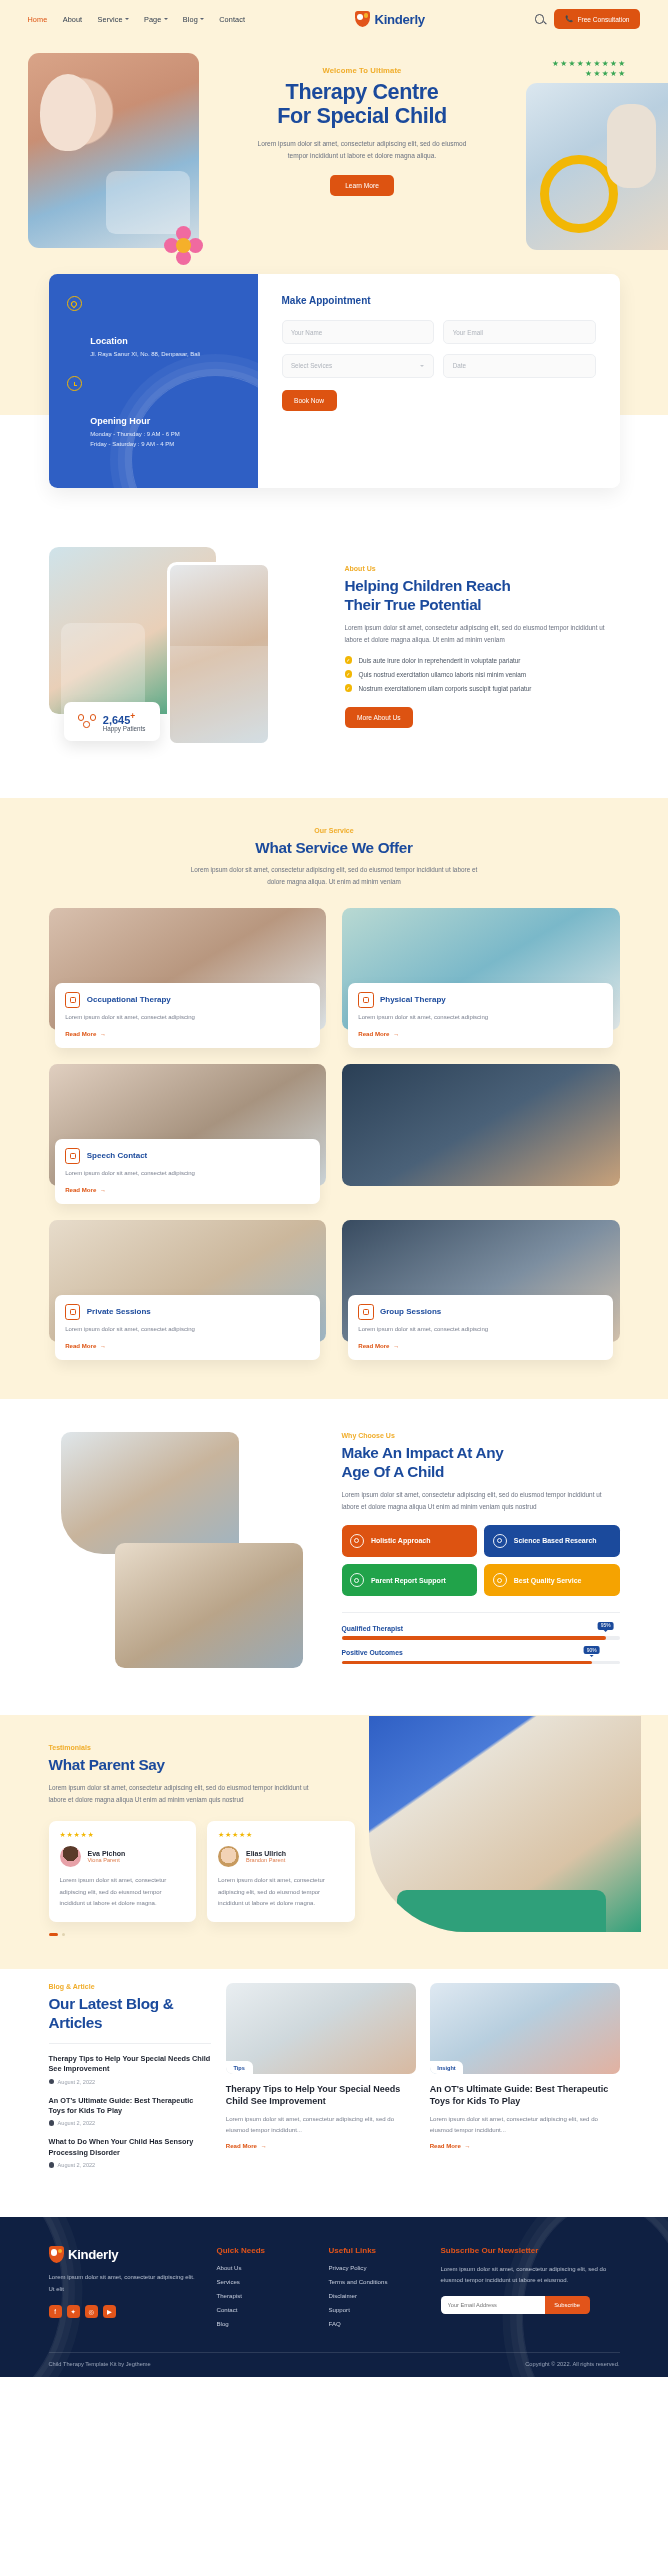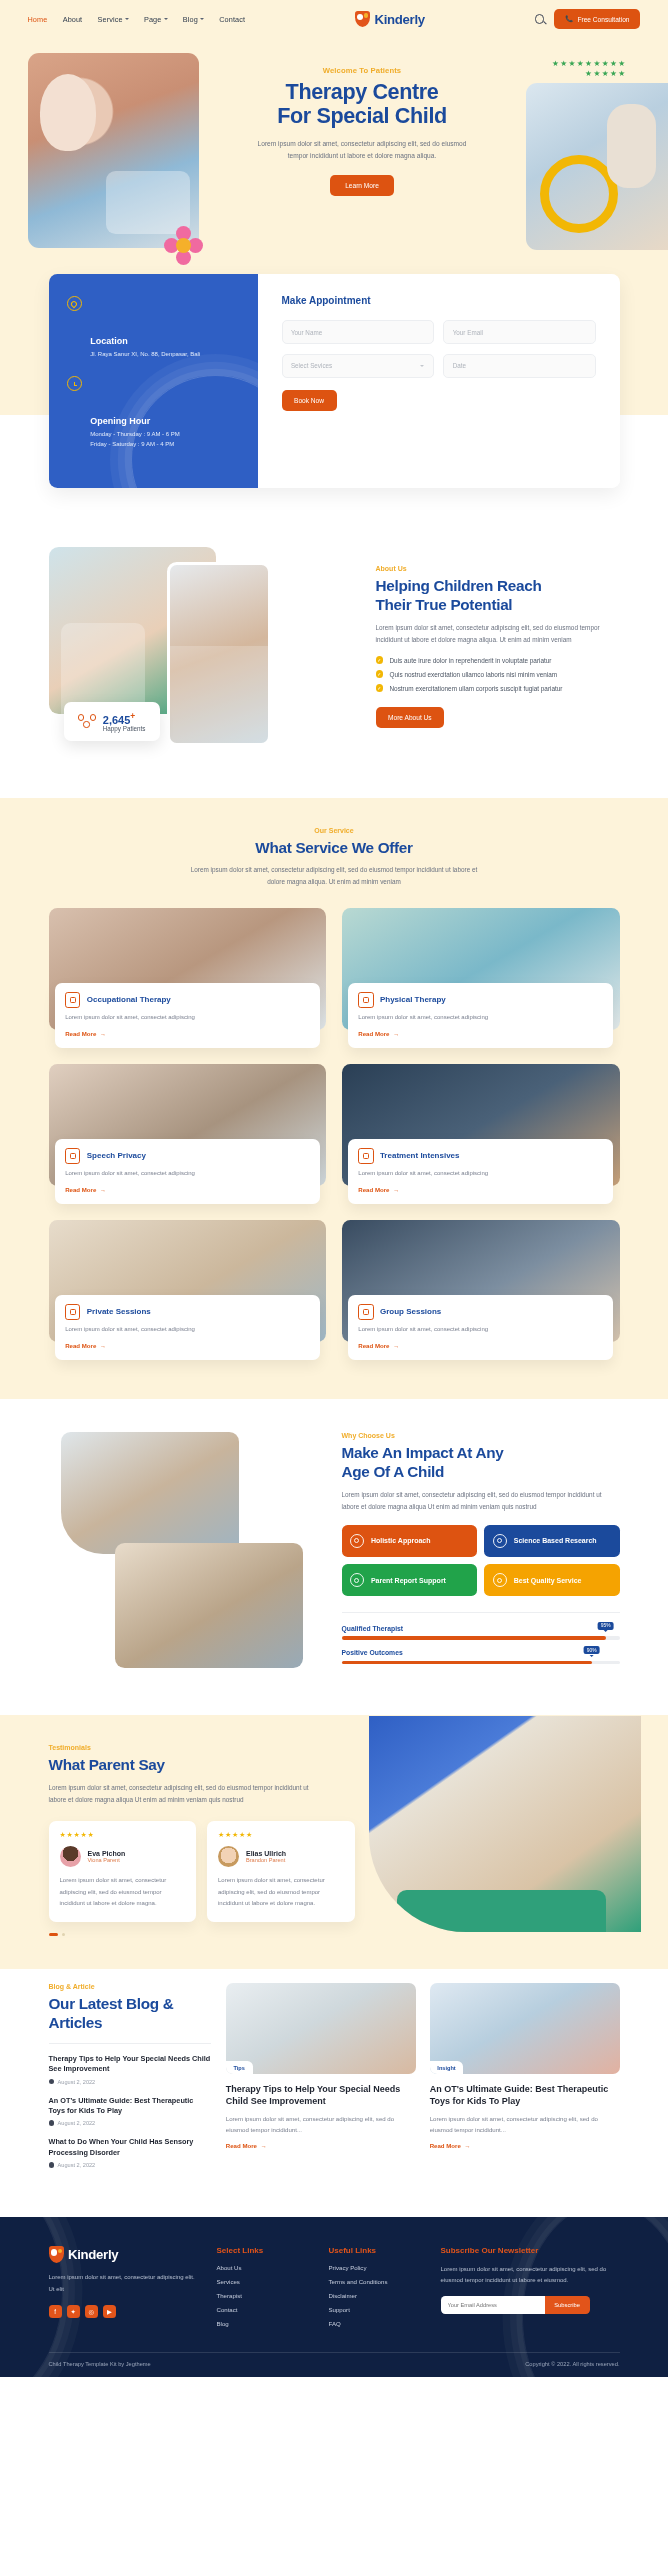--- a/index.html
+++ b/index.html
@@ -123,21 +123,21 @@
   .about-img-b:after{content:"";position:absolute;left:0;top:45%;width:100%;height:55%;background:rgba(255,255,255,.2);}
   .stat-card{position:absolute;left:15.3px;top:155px;background:#fff;border-radius:7px;box-shadow:0 5.6px 15.3px rgba(0,0,0,.1);padding:8.4px 14px;display:flex;align-items:center;gap:7px;z-index:3;}
   .stat-ico{width:18px;height:16.7px;position:relative;}
   .stat-ico i{position:absolute;border:1px solid #dd5311;border-radius:50%;font-style:normal;}
   .stat-ico i:nth-child(1){width:6.3px;height:6.3px;left:0;top:1.4px;}
   .stat-ico i:nth-child(2){width:6.3px;height:6.3px;right:0;top:1.4px;}
   .stat-ico i:nth-child(3){width:6.3px;height:6.3px;left:5.6px;top:8.4px;}
   .stat-num{color:#1b4a9c;font-size:11px;font-weight:bold;}
   .stat-num sup{color:#dd5311;font-size:8.4px;}
   .stat-lbl{color:#4b5563;font-size:6.3px;}
-  .about-text{flex:1;padding-top:18px;margin-left:31px;}
+  .about-text{flex:1;padding-top:18px;}
   .sec-eyebrow{color:#f0ad2b;font-size:7px;font-weight:bold;margin-bottom:3.5px;}
   .sec-title{color:#1b4a9c;font-size:15.3px;line-height:1.25;font-weight:bold;letter-spacing:-0.3px;}
   .sec-body{color:#6b7280;font-size:6.4px;line-height:1.9;margin-top:8.4px;}
   .check-list{margin:9.7px 0 0;list-style:none;}
   .check-list li{display:flex;align-items:center;gap:6.3px;margin-bottom:6.3px;font-size:6.4px;color:#4b5563;}
   .chk{width:7.7px;height:7.7px;border-radius:50%;background:#f2b705;color:#fff;font-size:4.9px;display:flex;align-items:center;justify-content:center;flex:0 0 7.7px;}
   .btn-about{background:#dd5311;color:#fff;border:none;border-radius:4.9px;padding:7px 12.5px;font-size:6.6px;font-family:inherit;cursor:pointer;margin-top:8.4px;}
 
   
   .services{background:#fdf3da;padding:29px 16px 39px;position:relative;overflow:hidden;}
@@ -289,21 +289,21 @@
     <div class="hero-inner">
       <div class="hero-img-left"></div>
       <div class="flower">
         <span></span>
           <span></span>
           <span></span>
           <span></span>
           <span></span>
       </div>
       <div class="hero-center">
-        <div class="eyebrow">Welcome To Patients</div>
+        <div class="eyebrow">Welcome To Ultimate</div>
         <h1 class="hero-title">
           <span>Therapy Centre</span><br>
           <span>For Special Child</span>
         </h1>
         <p class="hero-sub">Lorem ipsum dolor sit amet, consectetur adipiscing elit, sed do eiusmod tempor incididunt ut labore et dolore magna aliqua.</p>
         <button class="btn-primary">Learn More</button>
       </div>
       <div class="hero-right">
         <div class="stars-deco">
           <i>★</i>
@@ -443,42 +443,31 @@
               <span>Read More</span>
               <span>→</span>
             </div>
         </div>
       </div>
       <div class="svc-card">
         <div class="svc-img i3"></div>
         <div class="svc-body">
           <div class="svc-head">
               <span class="svc-ico"></span>
-              <span class="svc-title">Speech Privacy</span>
+              <span class="svc-title">Speech Contact</span>
             </div>
           <div class="svc-desc">Lorem ipsum dolor sit amet, consectet adipiscing</div>
           <div class="read-more">
               <span>Read More</span>
               <span>→</span>
             </div>
         </div>
       </div>
       <div class="svc-card">
         <div class="svc-img i4"></div>
-        <div class="svc-body">
-          <div class="svc-head">
-              <span class="svc-ico"></span>
-              <span class="svc-title">Treatment Intensives</span>
-            </div>
-          <div class="svc-desc">Lorem ipsum dolor sit amet, consectet adipiscing</div>
-          <div class="read-more">
-              <span>Read More</span>
-              <span>→</span>
-            </div>
-        </div>
       </div>
       <div class="svc-card">
         <div class="svc-img i5"></div>
         <div class="svc-body">
           <div class="svc-head">
               <span class="svc-ico"></span>
               <span class="svc-title">Private Sessions</span>
             </div>
           <div class="svc-desc">Lorem ipsum dolor sit amet, consectet adipiscing</div>
           <div class="read-more">
@@ -666,21 +655,21 @@
         </div>
         <div class="f-desc">Lorem ipsum dolor sit amet, consectetur adipiscing elit. Ut elit</div>
         <div class="socials">
           <div class="soc">f</div>
           <div class="soc">✦</div>
           <div class="soc">◎</div>
           <div class="soc">▶</div>
         </div>
       </div>
       <div class="f-col">
-        <div class="f-head">Select Links</div>
+        <div class="f-head">Quick Needs</div>
         <ul class="f-links">
           <li>About Us</li>
           <li>Services</li>
           <li>Therapist</li>
           <li>Contact</li>
           <li>Blog</li>
         </ul>
       </div>
       <div class="f-col">
         <div class="f-head">Useful Links</div>

